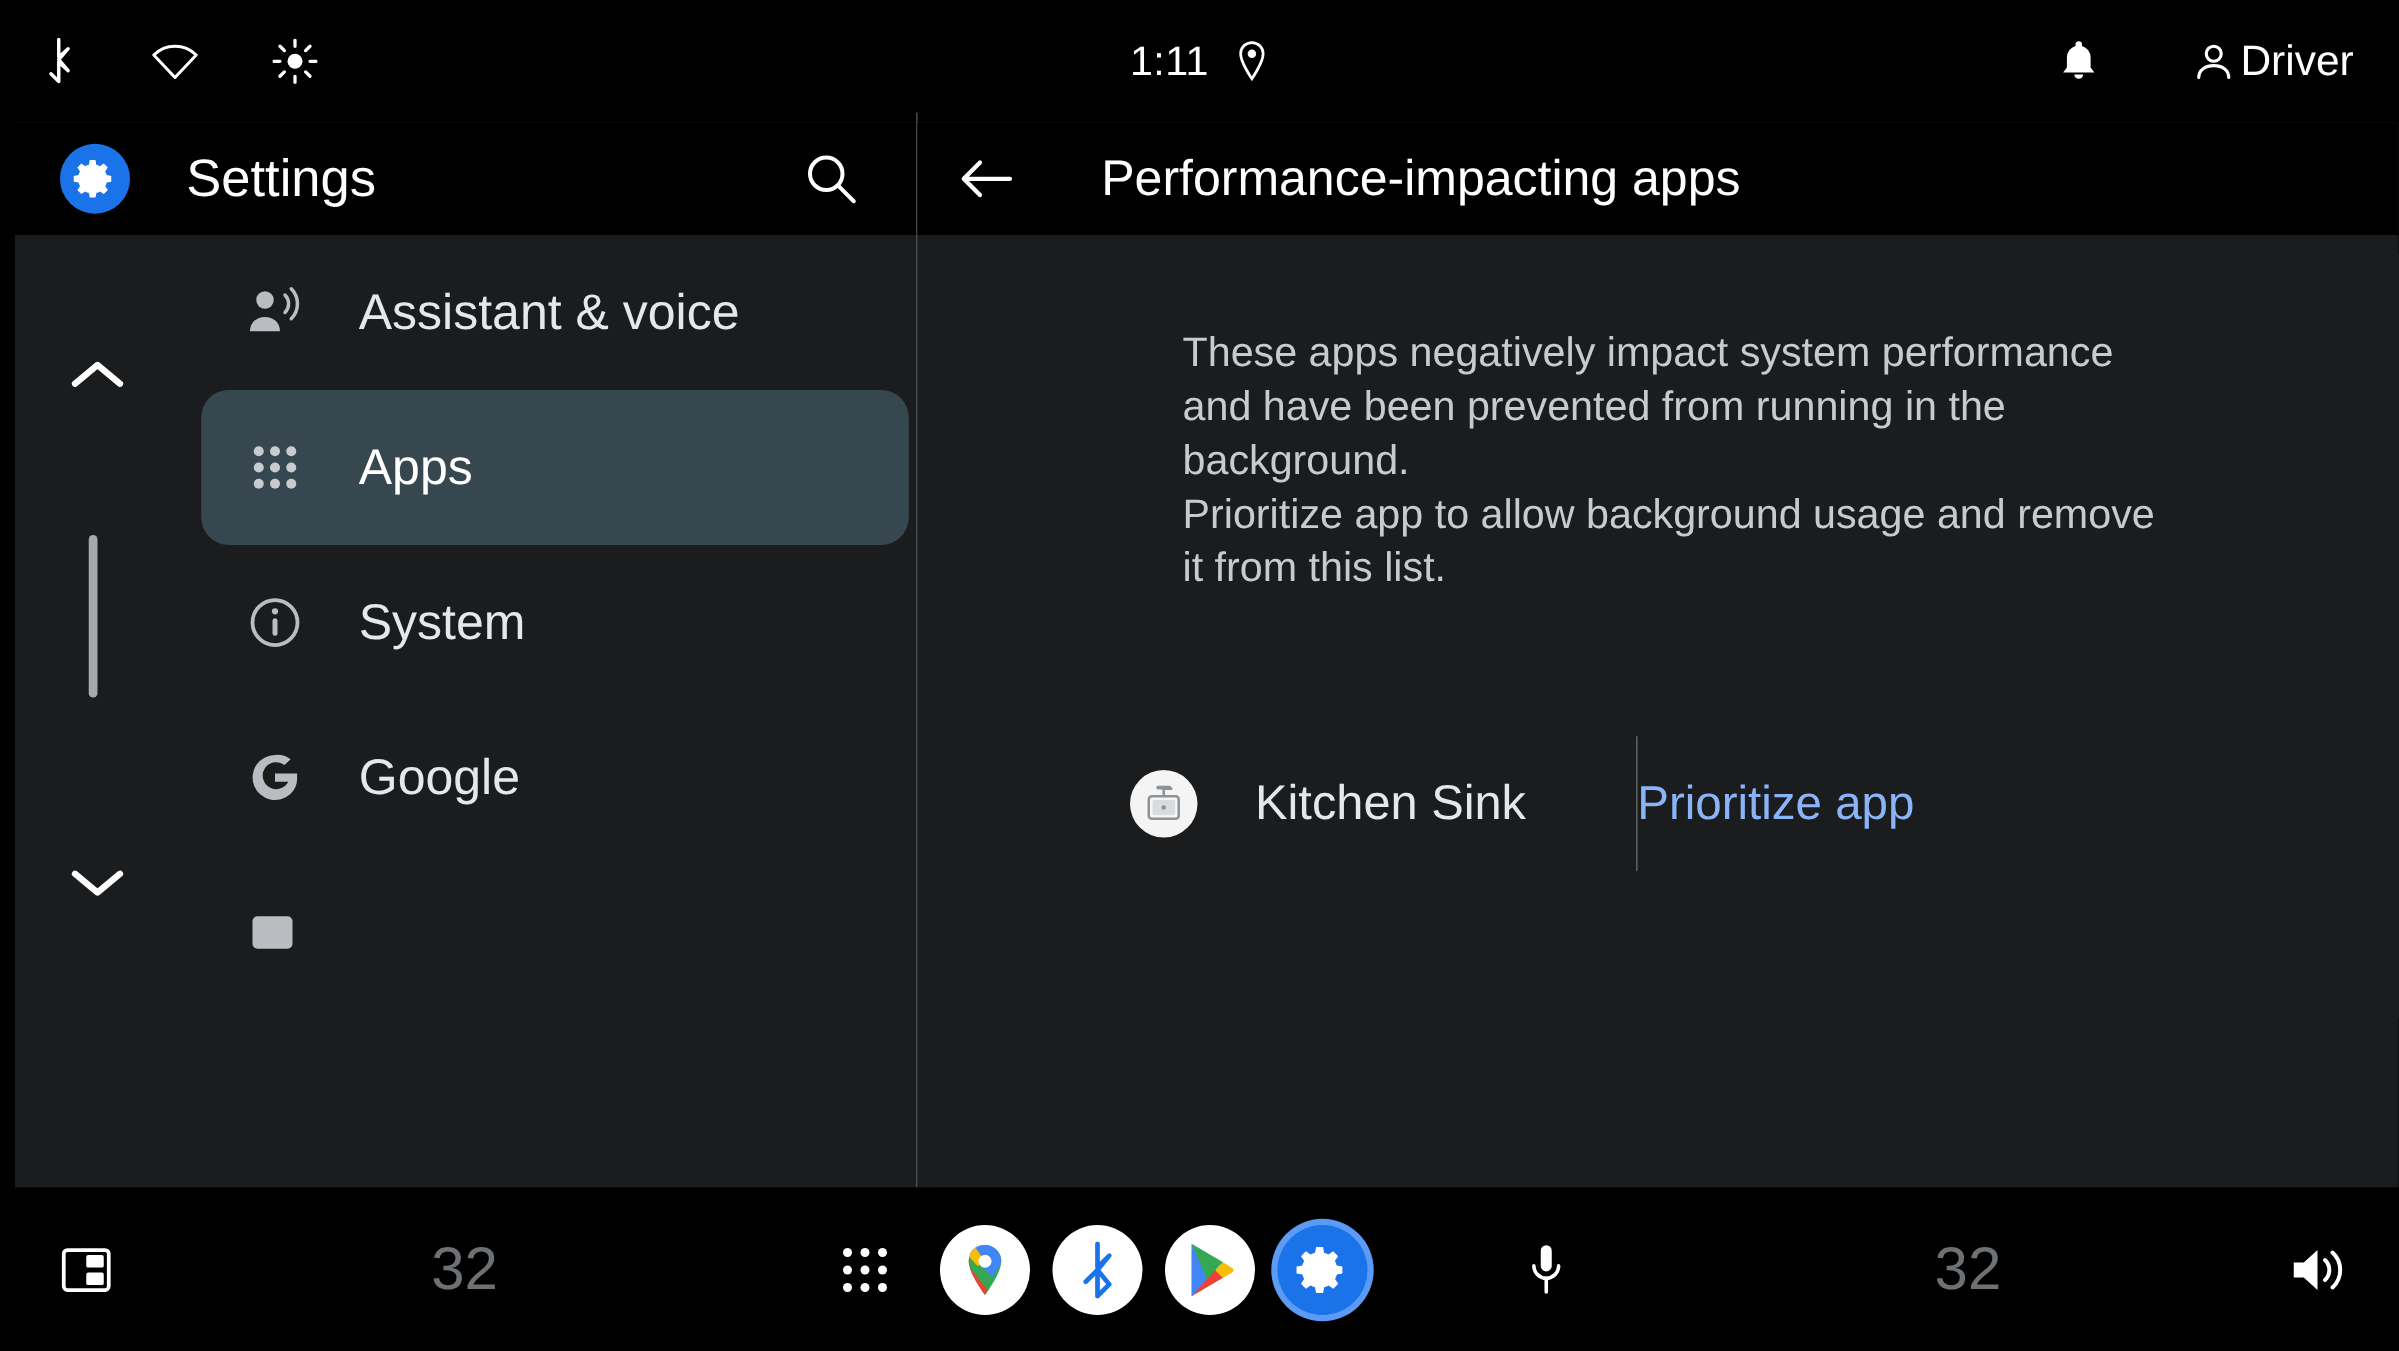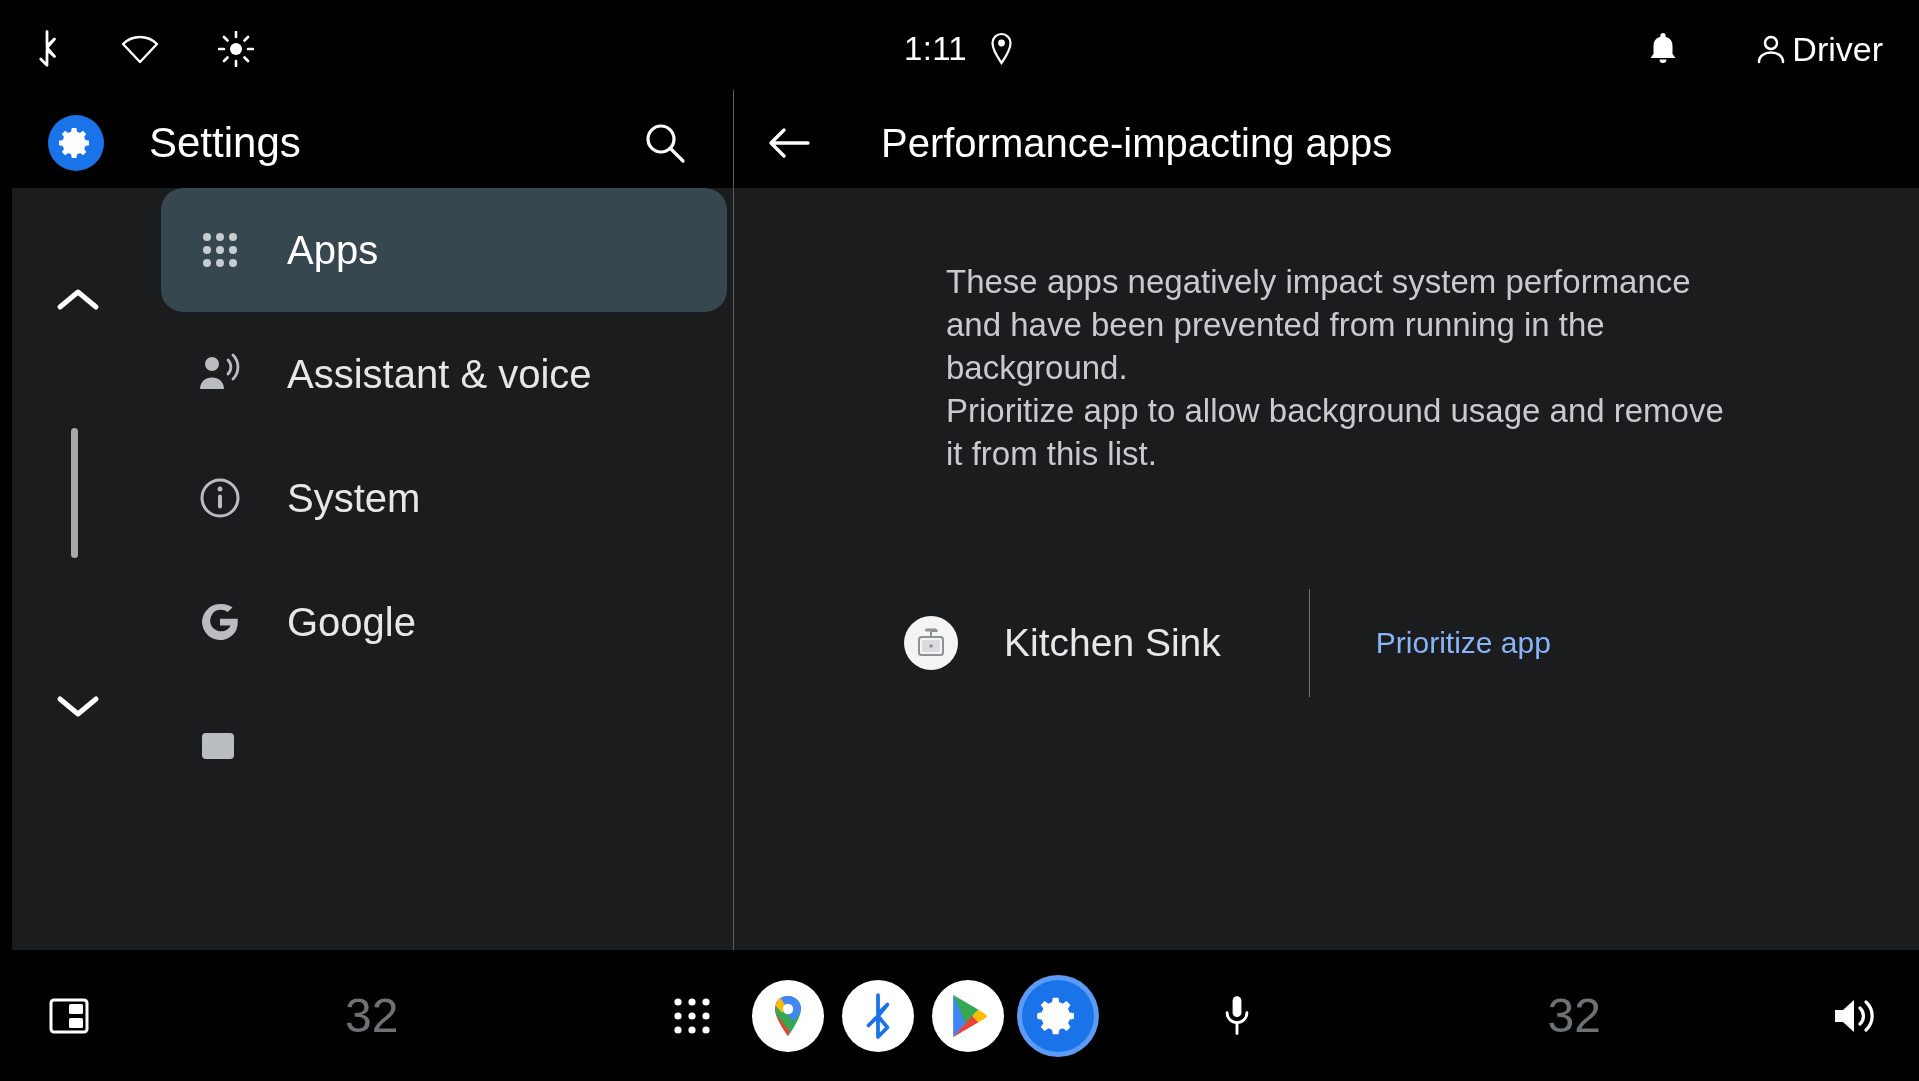--- a/index.html
+++ b/index.html
@@ -101,21 +101,21 @@
     position:absolute; left:170px; top:400px; width:1000px; height:110px;
     display:flex; align-items:center;
   }
   .app-icon {
     width:54px; height:54px; border-radius:50%; background:#f4f4f4;
     display:flex; align-items:center; justify-content:center; flex:0 0 54px;
   }
   .app-name { color:#e6e7e8; font-size:39px; margin-left:46px; white-space:nowrap; }
   .row-divider { width:1px; height:108px; background:#6d7072; margin-left:88px; }
   .prioritize-btn {
-    color:#8ab4f8; font-size:30px; margin-left:66px; white-space:nowrap; background:none;
+    color:#8ab4f8; font-size:38px; white-space:nowrap; background:none;
     border:none; font-family:inherit; cursor:pointer;
   }
 
   
   .navbar {
     position:absolute; left:0; bottom:0; width:1919px; height:131px;
     background:#000; display:flex; align-items:center;
   }
   .nb-panel { margin-left:42px; width:54px; height:54px; display:flex; align-items:center; justify-content:center; }
   .nb-temp-left { position:absolute; left:345px; color:#6e7174; font-size:48px; }
@@ -213,50 +213,50 @@
     <span class="chev chev-down">
       <svg width="46" height="30" viewBox="0 0 46 30">
           <path d="M5 8L23 23l18-15" fill="none" stroke="#fff" stroke-width="5" stroke-linecap="round" stroke-linejoin="round"></path>
         </svg>
     </span>
     <div class="scroll-track">
       <div class="scroll-thumb"></div>
     </div>
 
     <div class="nav-list">
+
+      <div class="nav-item">
+        <span class="nav-icon">
+          <svg width="46" height="42" viewBox="0 0 46 42">
+            <circle cx="15" cy="11" r="7" fill="#b9bdc1"></circle>
+            <path d="M3 36c0-7.2 5.4-11.5 12-11.5S27 28.8 27 36z" fill="#b9bdc1"></path>
+            <g fill="none" stroke="#b9bdc1" stroke-width="2.8" stroke-linecap="round">
+              <path d="M31 7a10 10 0 0 1 0 14"></path>
+                <path d="M36 2a17 17 0 0 1 0 24"></path>
+            </g>
+          </svg>
+        </span>
+        <span class="nav-label">Assistant &amp; voice</span>
+      </div>
 
       <div class="nav-item selected">
         <span class="nav-icon">
           <svg width="40" height="40" viewBox="0 0 40 40" fill="#c7ccd0">
             <circle cx="7" cy="7" r="4"></circle>
               <circle cx="20" cy="7" r="4"></circle>
               <circle cx="33" cy="7" r="4"></circle>
             <circle cx="7" cy="20" r="4"></circle>
               <circle cx="20" cy="20" r="4"></circle>
               <circle cx="33" cy="20" r="4"></circle>
             <circle cx="7" cy="33" r="4"></circle>
               <circle cx="20" cy="33" r="4"></circle>
               <circle cx="33" cy="33" r="4"></circle>
           </svg>
         </span>
         <span class="nav-label">Apps</span>
-      </div>
-
-      <div class="nav-item">
-        <span class="nav-icon">
-          <svg width="46" height="42" viewBox="0 0 46 42">
-            <circle cx="15" cy="11" r="7" fill="#b9bdc1"></circle>
-            <path d="M3 36c0-7.2 5.4-11.5 12-11.5S27 28.8 27 36z" fill="#b9bdc1"></path>
-            <g fill="none" stroke="#b9bdc1" stroke-width="2.8" stroke-linecap="round">
-              <path d="M31 7a10 10 0 0 1 0 14"></path>
-                <path d="M36 2a17 17 0 0 1 0 24"></path>
-            </g>
-          </svg>
-        </span>
-        <span class="nav-label">Assistant &amp; voice</span>
       </div>
 
       <div class="nav-item">
         <span class="nav-icon">
           <svg width="42" height="42" viewBox="0 0 42 42">
               <circle cx="21" cy="21" r="18" fill="none" stroke="#b9bdc1" stroke-width="3"></circle>
               <circle cx="21" cy="12" r="2.5" fill="#b9bdc1"></circle>
               <rect x="19" y="17.5" width="4" height="14" rx="2" fill="#b9bdc1"></rect>
             </svg>
         </span>

